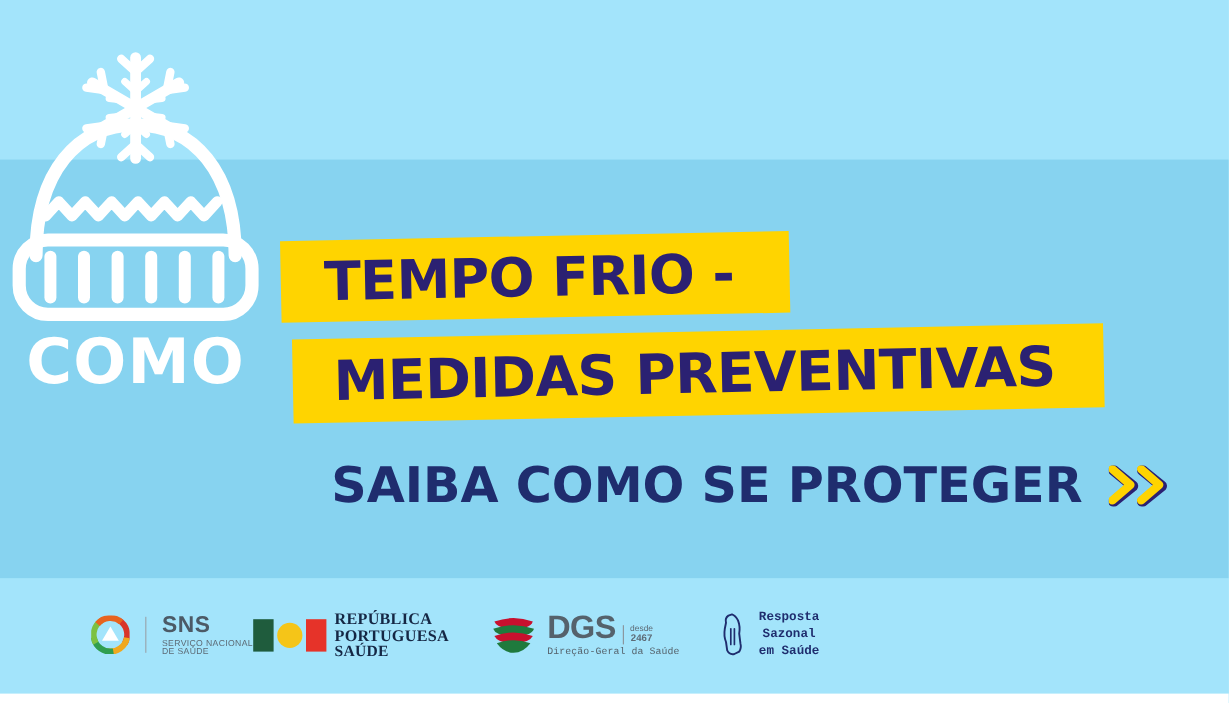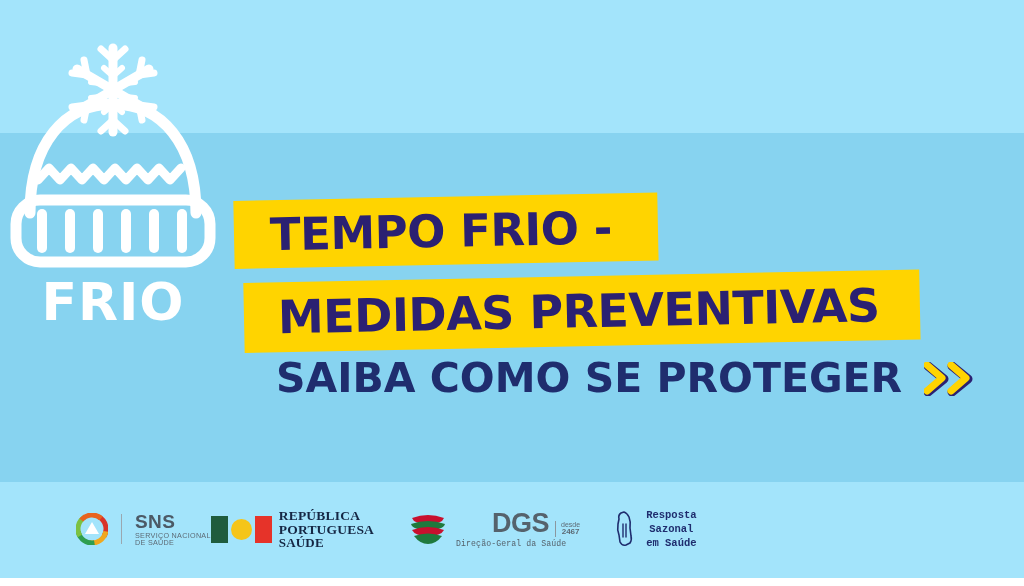--- a/index.html
+++ b/index.html
@@ -78,21 +78,21 @@
     letter-spacing:-0.5px;
     color:#2b2172;
     white-space:nowrap;
     padding-left:36px;
     line-height:1;
   }
   #bar2 .bar-text { font-size:46px; padding-left:34px; }
 
   
   #subtitle-row {
-    position:absolute; left:276px; top:358px;
+    position:absolute; left:276px; top:384px;
     display:flex; align-items:center; gap:22px;
   }
   #subtitle-text {
     font-family:"DejaVu Sans", sans-serif;
     font-weight:bold;
     font-size:41px;
     letter-spacing:0px;
     color:#1f2d6e;
     white-space:nowrap;
     line-height:1;
@@ -140,21 +140,20 @@
 
   
   #logo-dgs { margin-left:34px; gap:8px; }
   .dgs-mark { width:40px; height:34px; }
   .dgs-right { display:flex; flex-direction:column; }
   .dgs-top { display:flex; align-items:flex-end; gap:6px; }
   .dgs-title {
     font-family:"Liberation Sans", sans-serif;
     font-weight:bold; font-size:27px; color:#55626c; letter-spacing:-0.5px;
     line-height:0.95;
-    margin-left:36px;
   }
   .dgs-since {
     border-left:1px solid #8b979f;
     padding-left:5px;
     line-height:1.05;
     font-family:"Liberation Sans", sans-serif;
     font-size:7px; color:#5d6b76; text-align:center;
   }
   .dgs-since b { font-size:8px; font-weight:bold; display:block; }
   .dgs-sub {
@@ -224,21 +223,21 @@
         <g stroke="#ffffff" stroke-width="10" stroke-linecap="round">
           <line x1="34" y1="186" x2="34" y2="220"></line>
           <line x1="62" y1="186" x2="62" y2="220"></line>
           <line x1="90" y1="186" x2="90" y2="220"></line>
           <line x1="118" y1="186" x2="118" y2="220"></line>
           <line x1="146" y1="186" x2="146" y2="220"></line>
           <line x1="174" y1="186" x2="174" y2="220"></line>
         </g>
       </g>
     </svg>
-    <div class="frio-word">FRIO</div>
+    <div class="frio-word">COMO</div>
   </div>
 
   <div class="title-wrap">
     <div id="bar1" class="yellow-bar">
       <span class="bar-text">TEMPO FRIO -</span>
     </div>
     <div id="bar2" class="yellow-bar">
       <span class="bar-text">MEDIDAS PREVENTIVAS</span>
     </div>
   </div>

